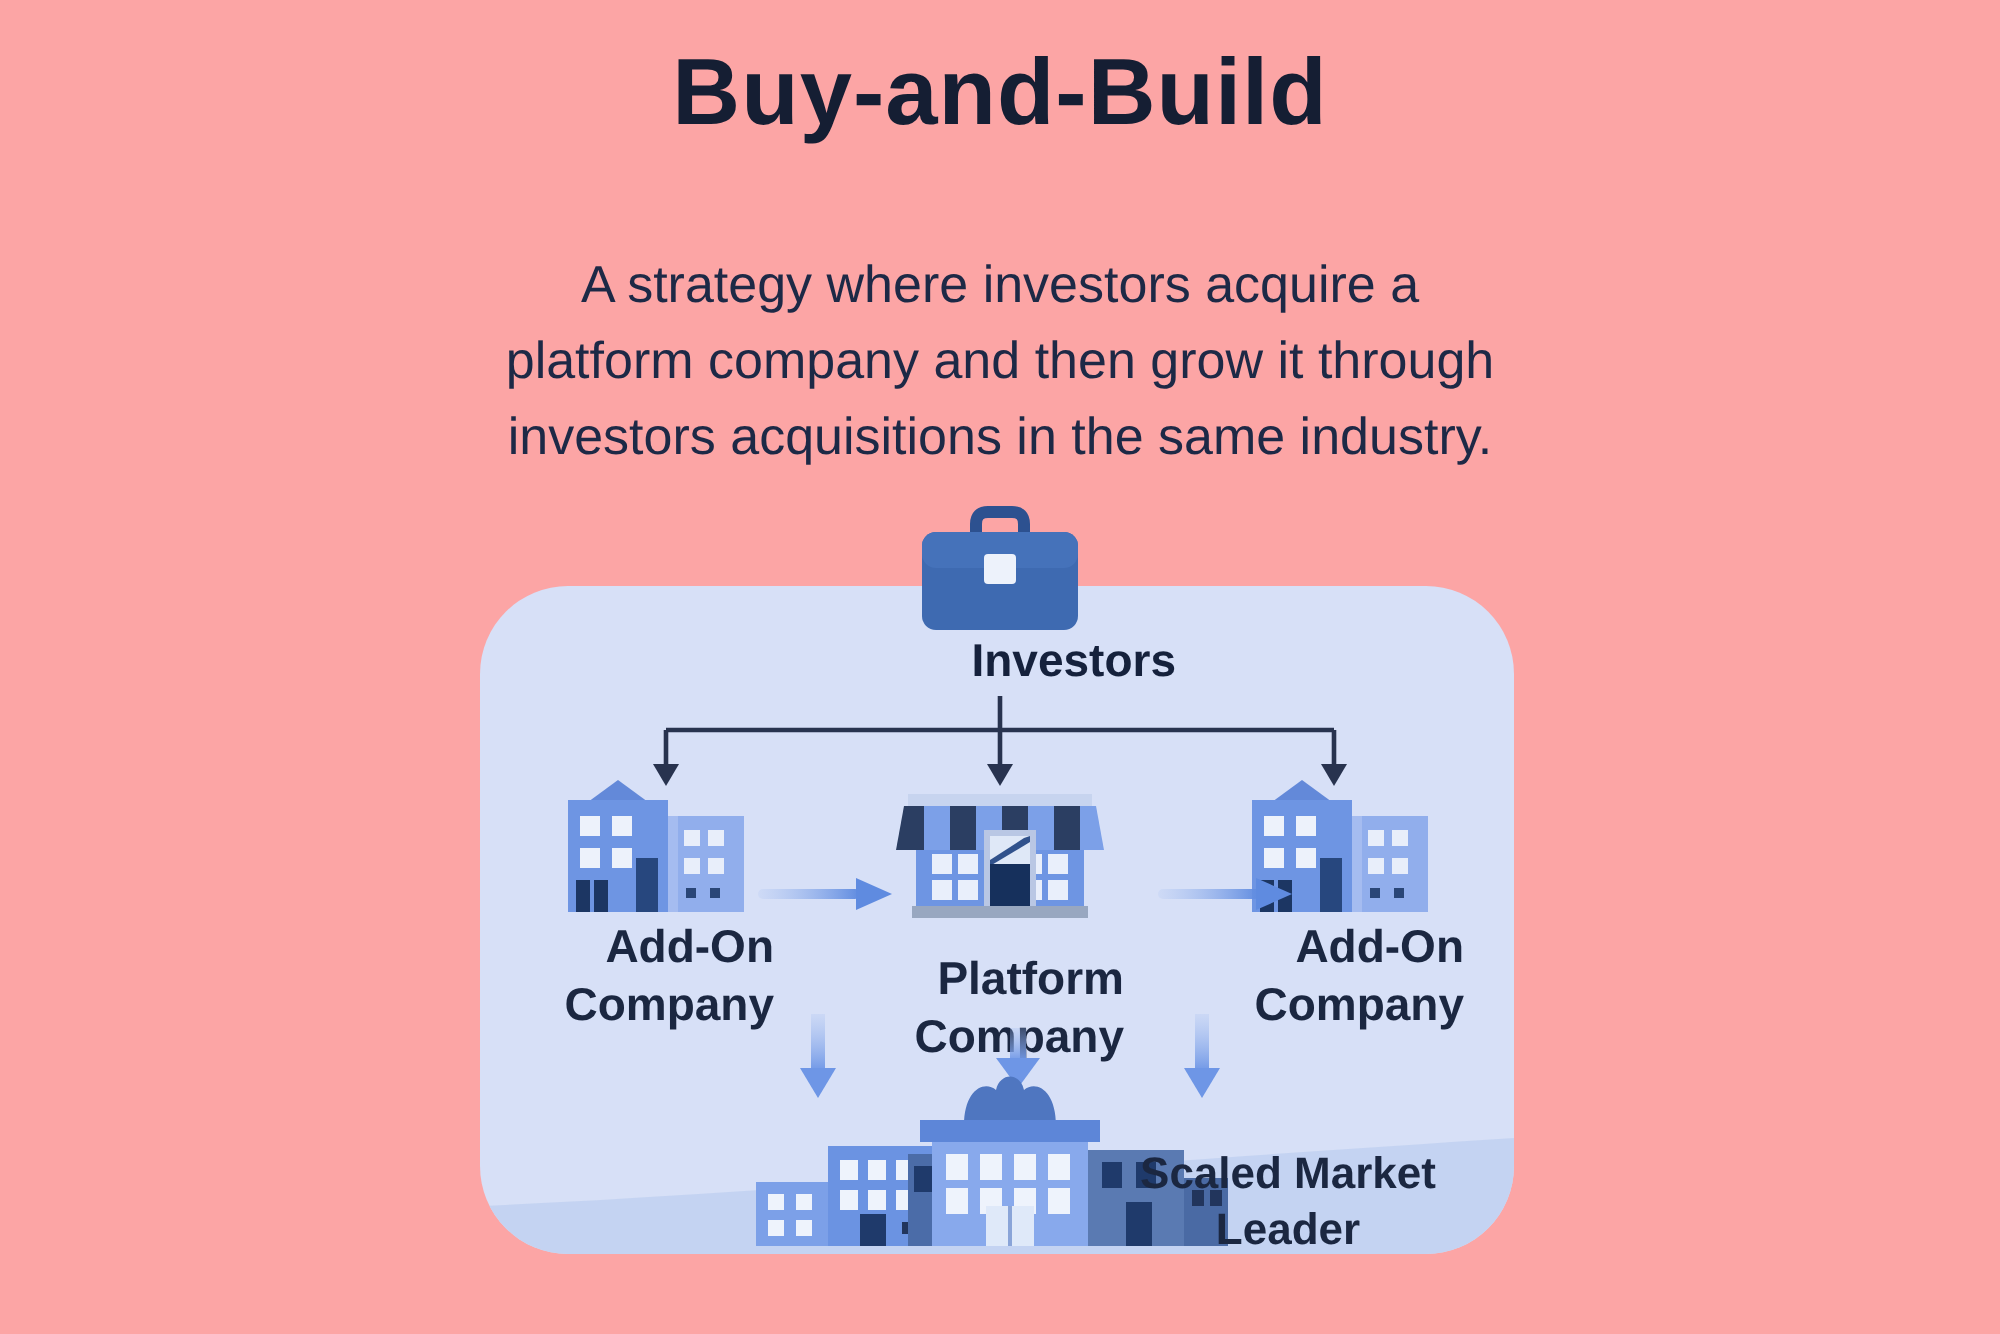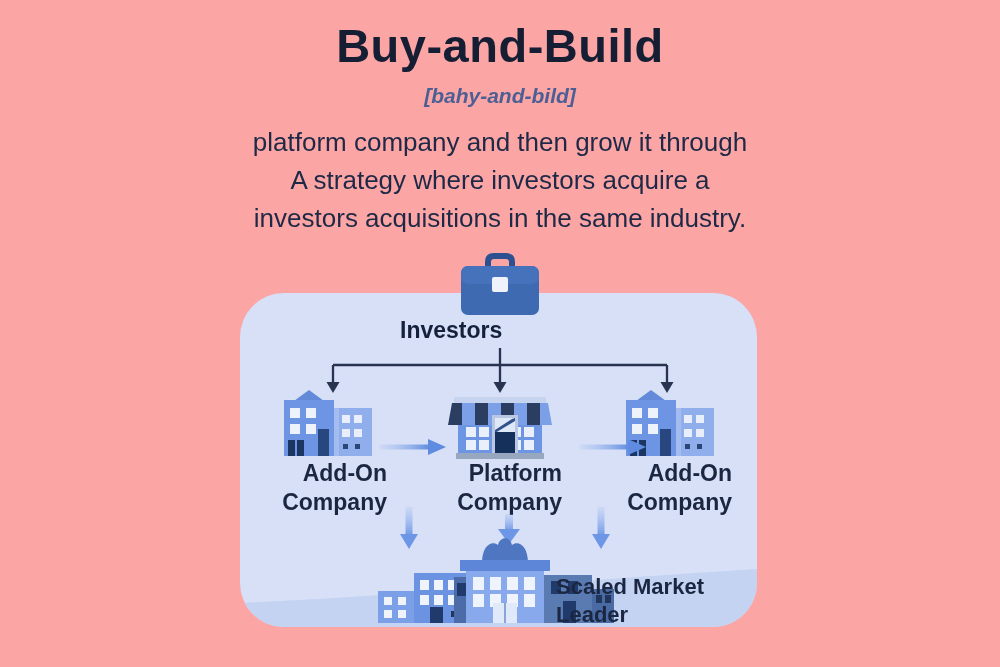--- a/index.html
+++ b/index.html
@@ -23,43 +23,42 @@
   .definition {
     left:0; right:0; top:123px; text-align:center;
     font-size:26px; line-height:38px; color:#1d2946;
   }
   .panel {
     left:240px; top:293px; width:517px; height:334px;
     background:#d7e0f7; border-radius:44px; overflow:hidden;
   }
   .wave { position:absolute; left:0; bottom:0; width:517px; height:62px; }
   .investors-label {
-    left:400px; top:317px; width:200px; text-align:left;
+    left:388px; top:317px; width:200px; text-align:right;
     font-size:23px; font-weight:bold; color:#15213c;
   }
   .node-label {
     top:459px; width:124px; text-align:right;
     font-size:23px; font-weight:bold; line-height:29px; color:#1b2741;
   }
   .scaled-label {
-    left:556px; top:573px; width:176px; text-align:left;
+    left:556px; top:573px; width:176px; text-align:center;
     font-size:22px; font-weight:bold; line-height:28px; color:#1b2741;
   }
   svg { display:block; }
 </style>
 </head>
 <body>
 
 <div class="canvas">
 
   <h1 class="abs title">Buy-and-Build</h1>
-  <div class="abs pron">[bahy-and-bild]</div>
   <div class="abs definition">
+    <div>A strategy where investors acquire a</div>
     <div>platform company and then grow it through</div>
-    <div>A strategy where investors acquire a</div>
     <div>investors acquisitions in the same industry.</div>
   </div>
 
   <div class="abs panel">
     <svg class="wave" viewBox="0 0 517 62" aria-hidden="true">
       <path d="M0,38 C120,33 300,18 517,4 L517,62 L0,62 Z" fill="#c2d1f1" opacity="0.9"></path>
     </svg>
   </div>
 
   <svg class="abs" style="left:456px; top:251px;" width="88" height="66" viewBox="0 0 88 66" aria-hidden="true">
@@ -165,21 +164,21 @@
         <linearGradient id="hg2" x1="0" y1="0" x2="1" y2="0">
       <stop offset="0" stop-color="#9db9ef" stop-opacity="0.15"></stop>
       <stop offset="1" stop-color="#5f8be0"></stop>
     </linearGradient>
       </defs>
     <rect x="0" y="7.5" width="51" height="5" rx="2.5" fill="url(#hg2)"></rect>
     <polygon points="49,2 49,18 67,10" fill="#5f8be0"></polygon>
   </svg>
 
   <div class="abs node-label" style="left:263px;">Add-On Company</div>
-  <div class="abs node-label" style="left:438px;">Platform Company</div>
+  <div class="abs node-label" style="left:438px;margin-top:16px;">Platform Company</div>
   <div class="abs node-label" style="left:608px;">Add-On Company</div>
 
   <svg class="abs" style="left:398px; top:507px;" width="22" height="44" viewBox="0 0 22 44" aria-hidden="true">
     <defs>
         <linearGradient id="vg1" x1="0" y1="0" x2="0" y2="1">
       <stop offset="0" stop-color="#9db9ef" stop-opacity="0.2"></stop>
       <stop offset="1" stop-color="#6e96e6"></stop>
     </linearGradient>
       </defs>
     <rect x="7.5" y="0" width="7" height="29" fill="url(#vg1)"></rect>

